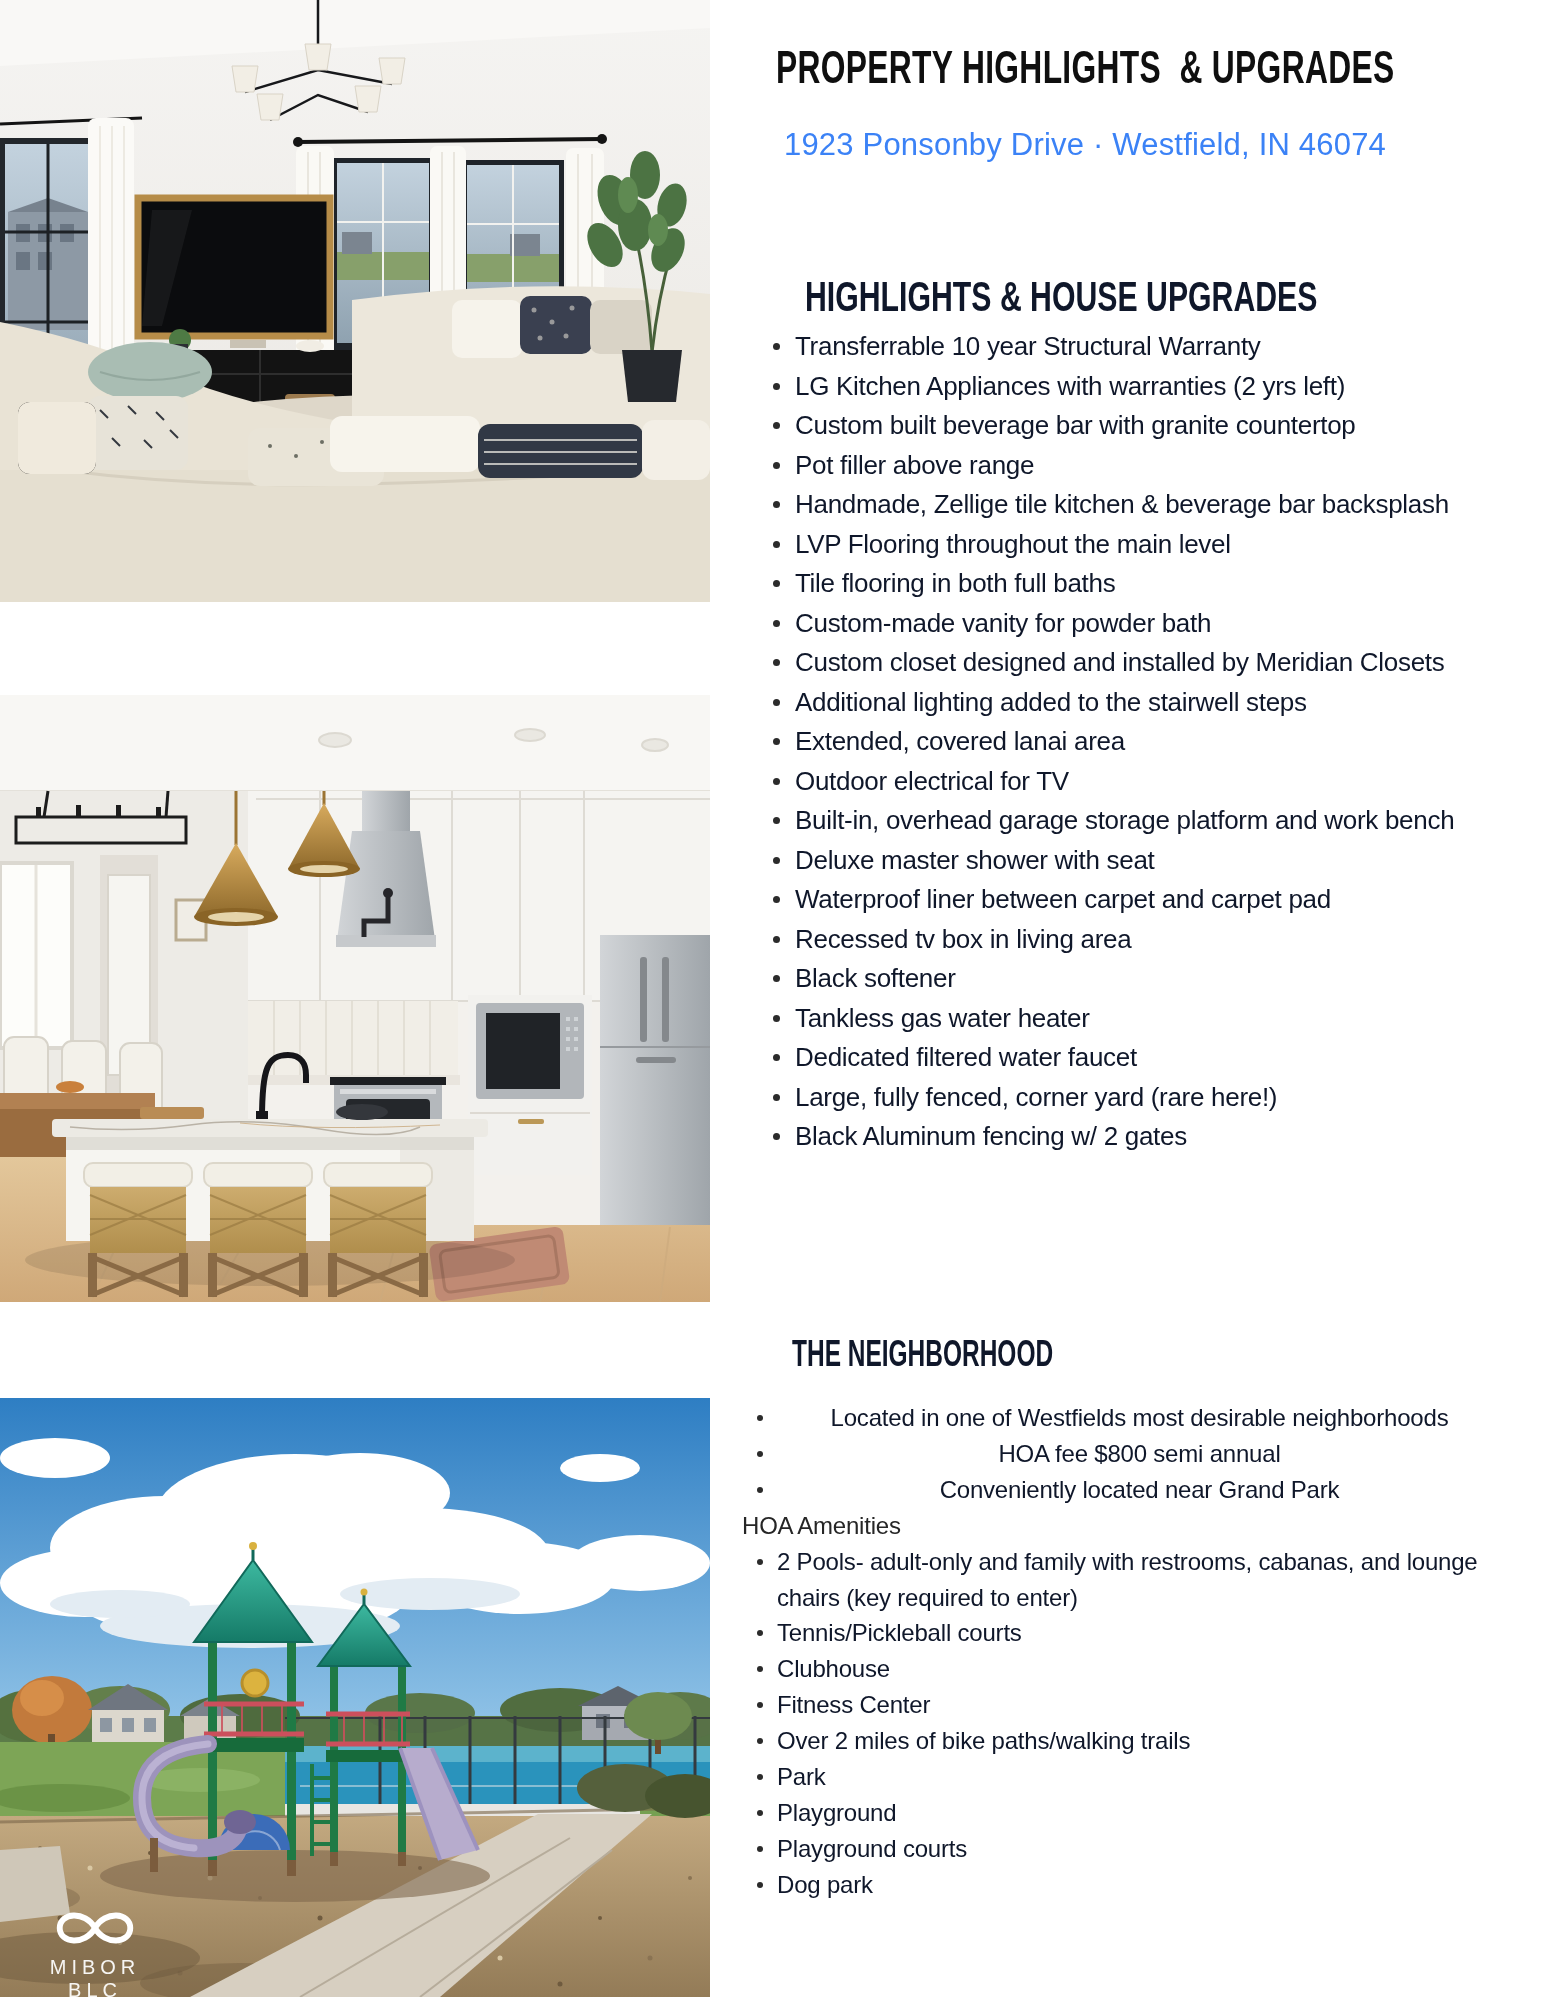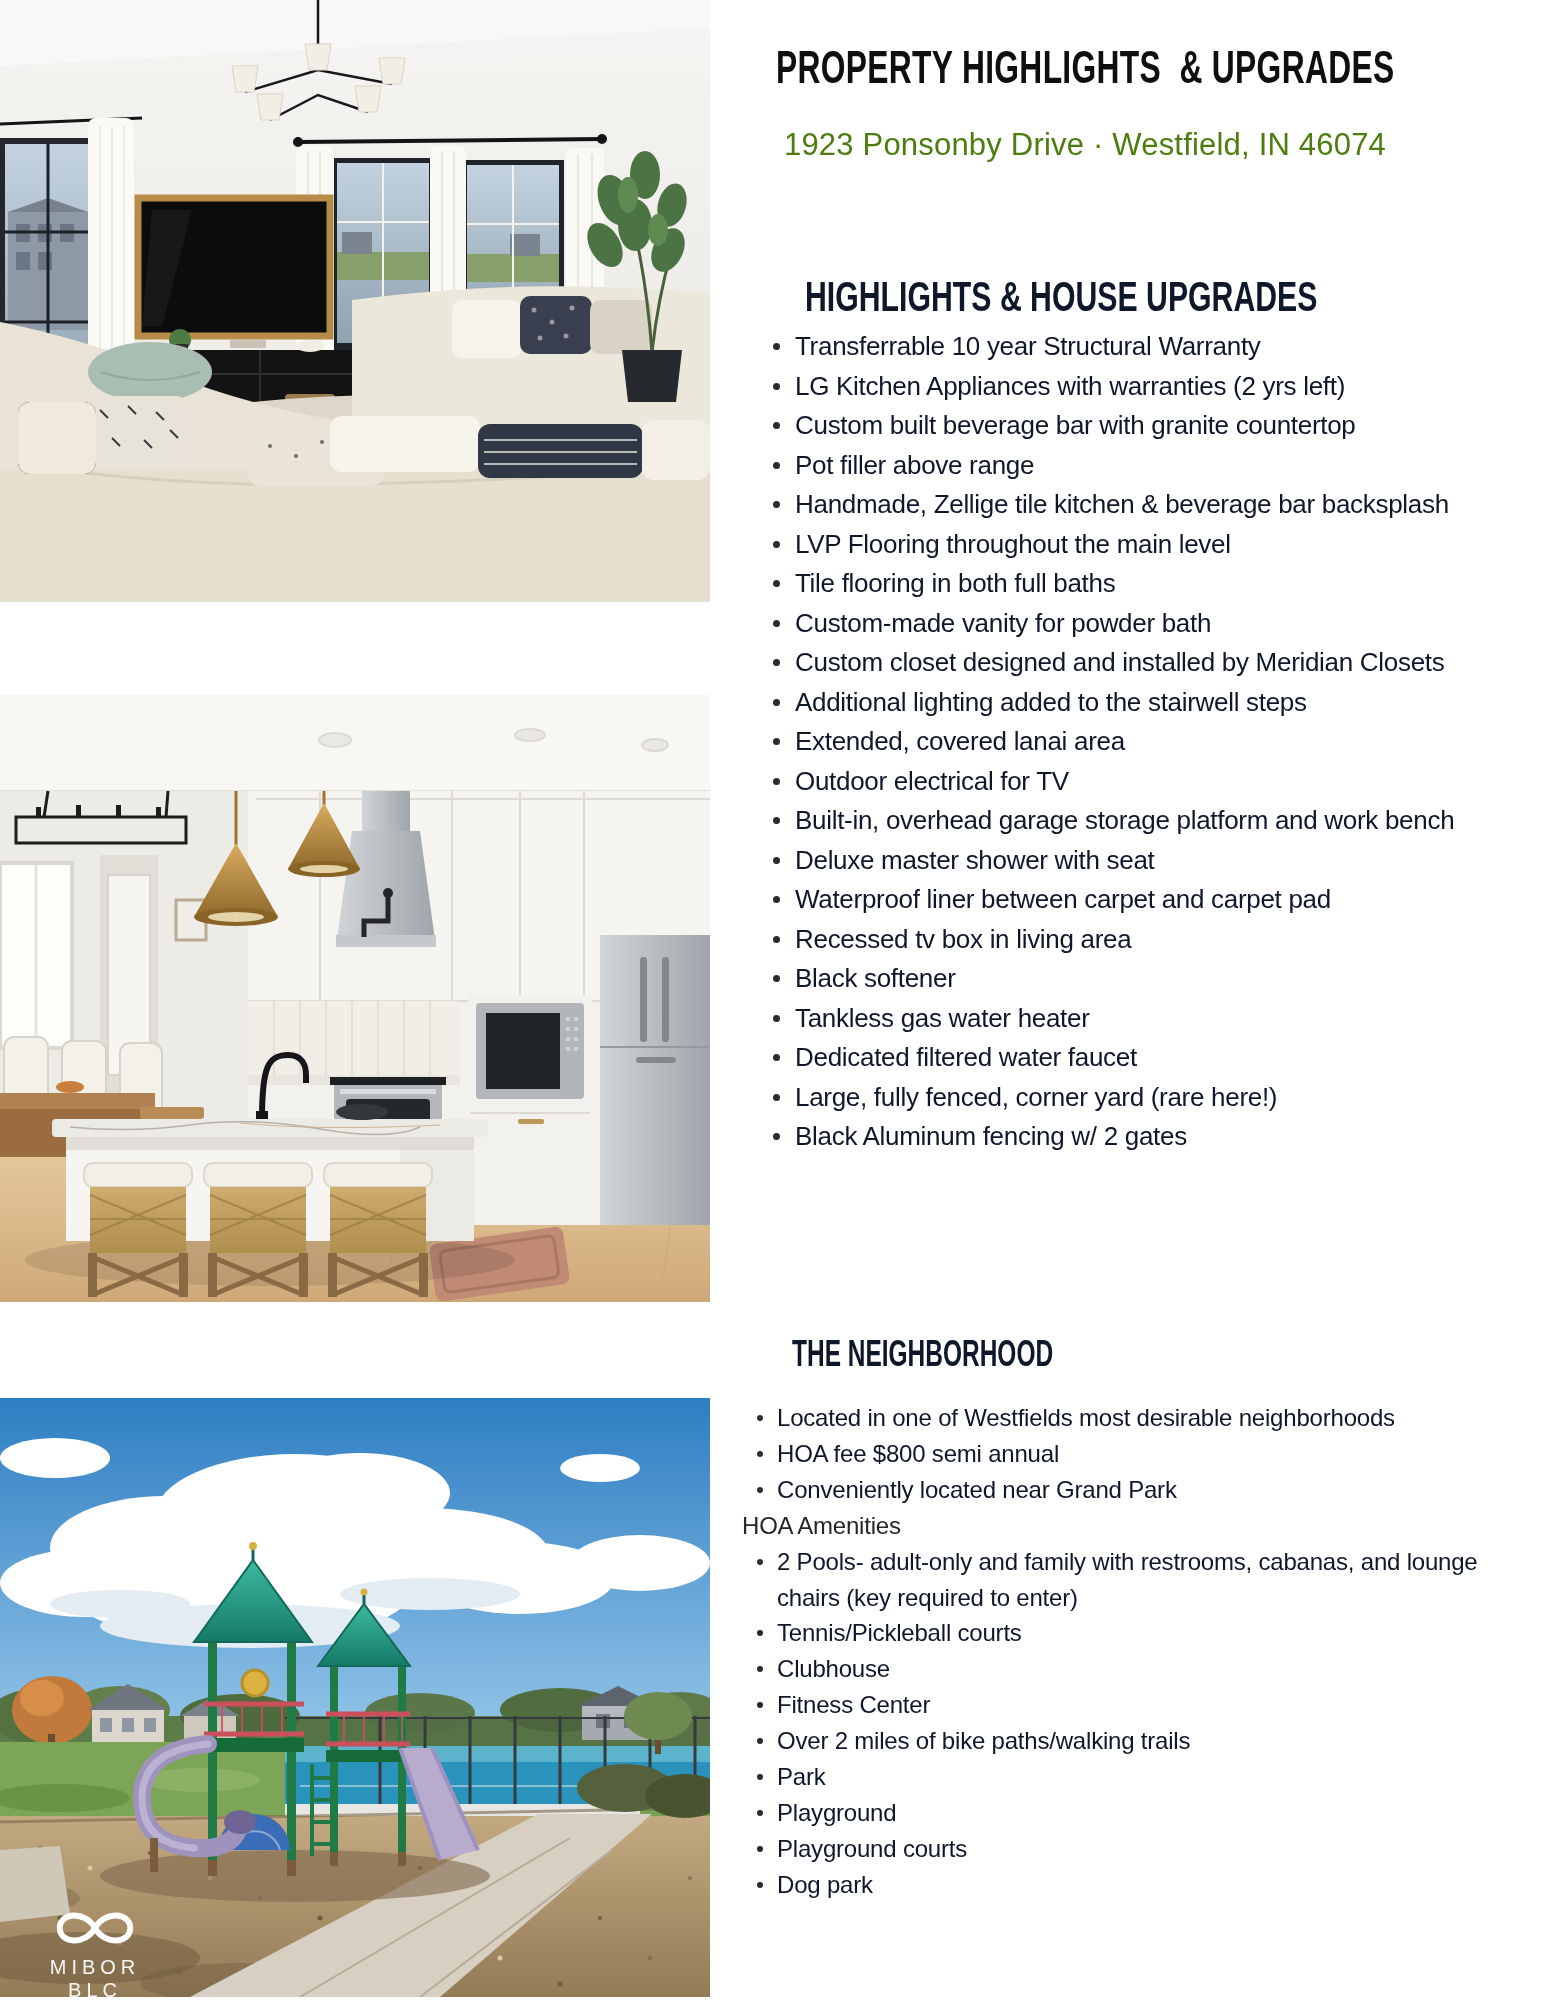--- a/index.html
+++ b/index.html
@@ -12,21 +12,21 @@
   .photo svg { display:block; width:100%; height:100%; }
   #photo-living { top:0; width:710px; height:602px; }
   #photo-kitchen { top:695px; width:710px; height:607px; }
   #photo-playground { top:1398px; width:710px; height:599px; }
 
   
   .title-wrap { position:absolute; left:645px; top:42px; width:880px; display:flex; justify-content:center; }
   .title-text { font-size:46px; font-weight:bold; color:#0f0f0f; white-space:pre;
                 transform:scaleX(.69); letter-spacing:.5px; line-height:1.1; }
   .address-wrap { position:absolute; left:645px; top:127px; width:880px; text-align:center;
-                  font-size:31px; color:#4d7c0f; white-space:pre; letter-spacing:.2px; }
+                  font-size:31px; color:#3b82f6; white-space:pre; letter-spacing:.2px; }
 
   
   .section-h { position:absolute; color:#0f172a; font-weight:bold; white-space:pre; line-height:1.1; }
   .section-h span { display:inline-block; transform-origin:left center; }
   #h-highlights { left:758px; top:228px; font-size:42px; }
   #h-highlights span { transform:scaleX(.72); }
   #h-neighborhood { left:752px; top:1294px; font-size:36px; }
   #h-neighborhood span { transform:scaleX(.68); }
 
   
@@ -37,21 +37,21 @@
                      font-size:26px; line-height:39.5px; letter-spacing:-.3px; white-space:nowrap; }
   #highlights-list li { padding-left:31px; }
   #highlights-list li::before { content:""; position:absolute; left:9px; top:16px;
                      width:7px; height:7px; border-radius:50%; background:#2b2b2b; }
 
   .nb-block { position:absolute; left:742px; top:1400px; width:760px;
               font-size:24px; line-height:35.9px; letter-spacing:-.2px; color:#262626; }
   .nb-block ul.blist li { padding-left:35px; }
   .nb-block ul.blist li::before { content:""; position:absolute; left:15px; top:15px;
               width:6px; height:6px; border-radius:50%; background:#2b2b2b; }
-  #nb-list-top li { white-space:nowrap; }
+  #nb-list-top li { white-space:nowrap;text-align:center; }
   .nb-sub { color:#262626; }
 
   
   .logo { position:absolute; left:25px; top:1903px; width:140px; text-align:center; color:#fdfdfc; }
   .logo svg { display:block; margin:0 auto; width:98px; height:50px; }
   .logo-text { font-size:20px; letter-spacing:5px; margin-top:3px; opacity:.95;
                font-family:"Liberation Sans", sans-serif; }
 </style>
 </head>
 <body>

